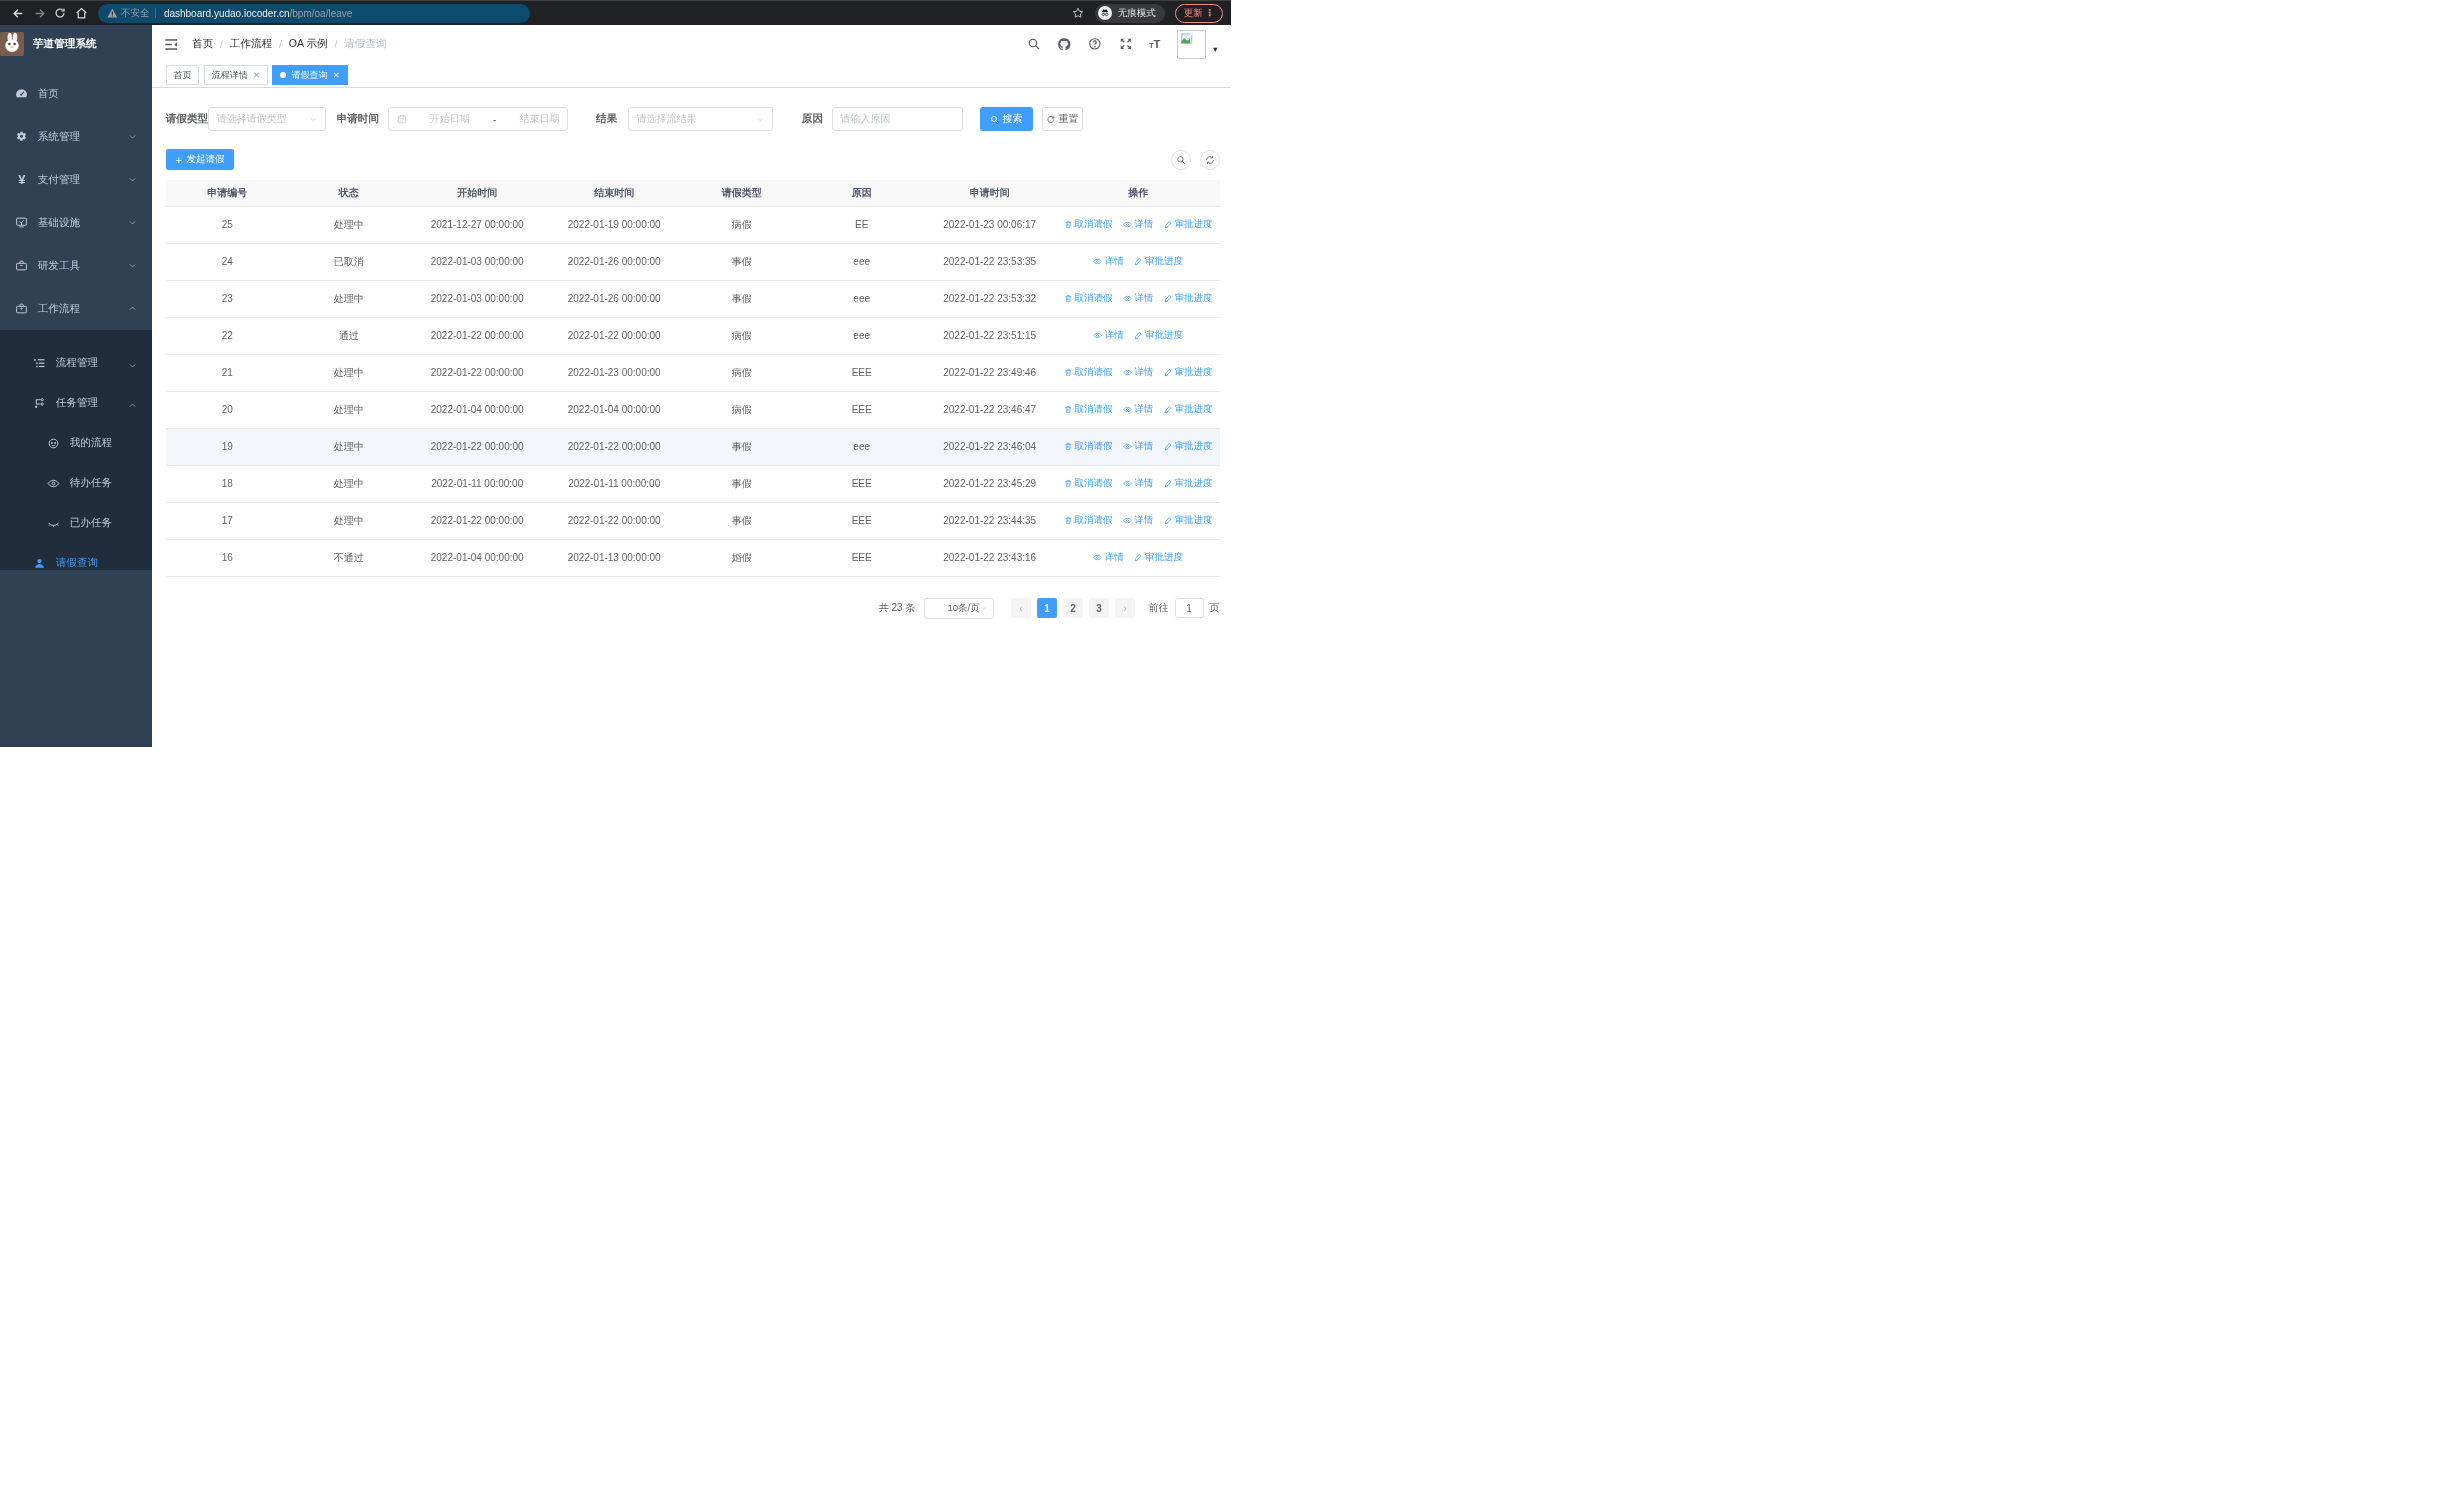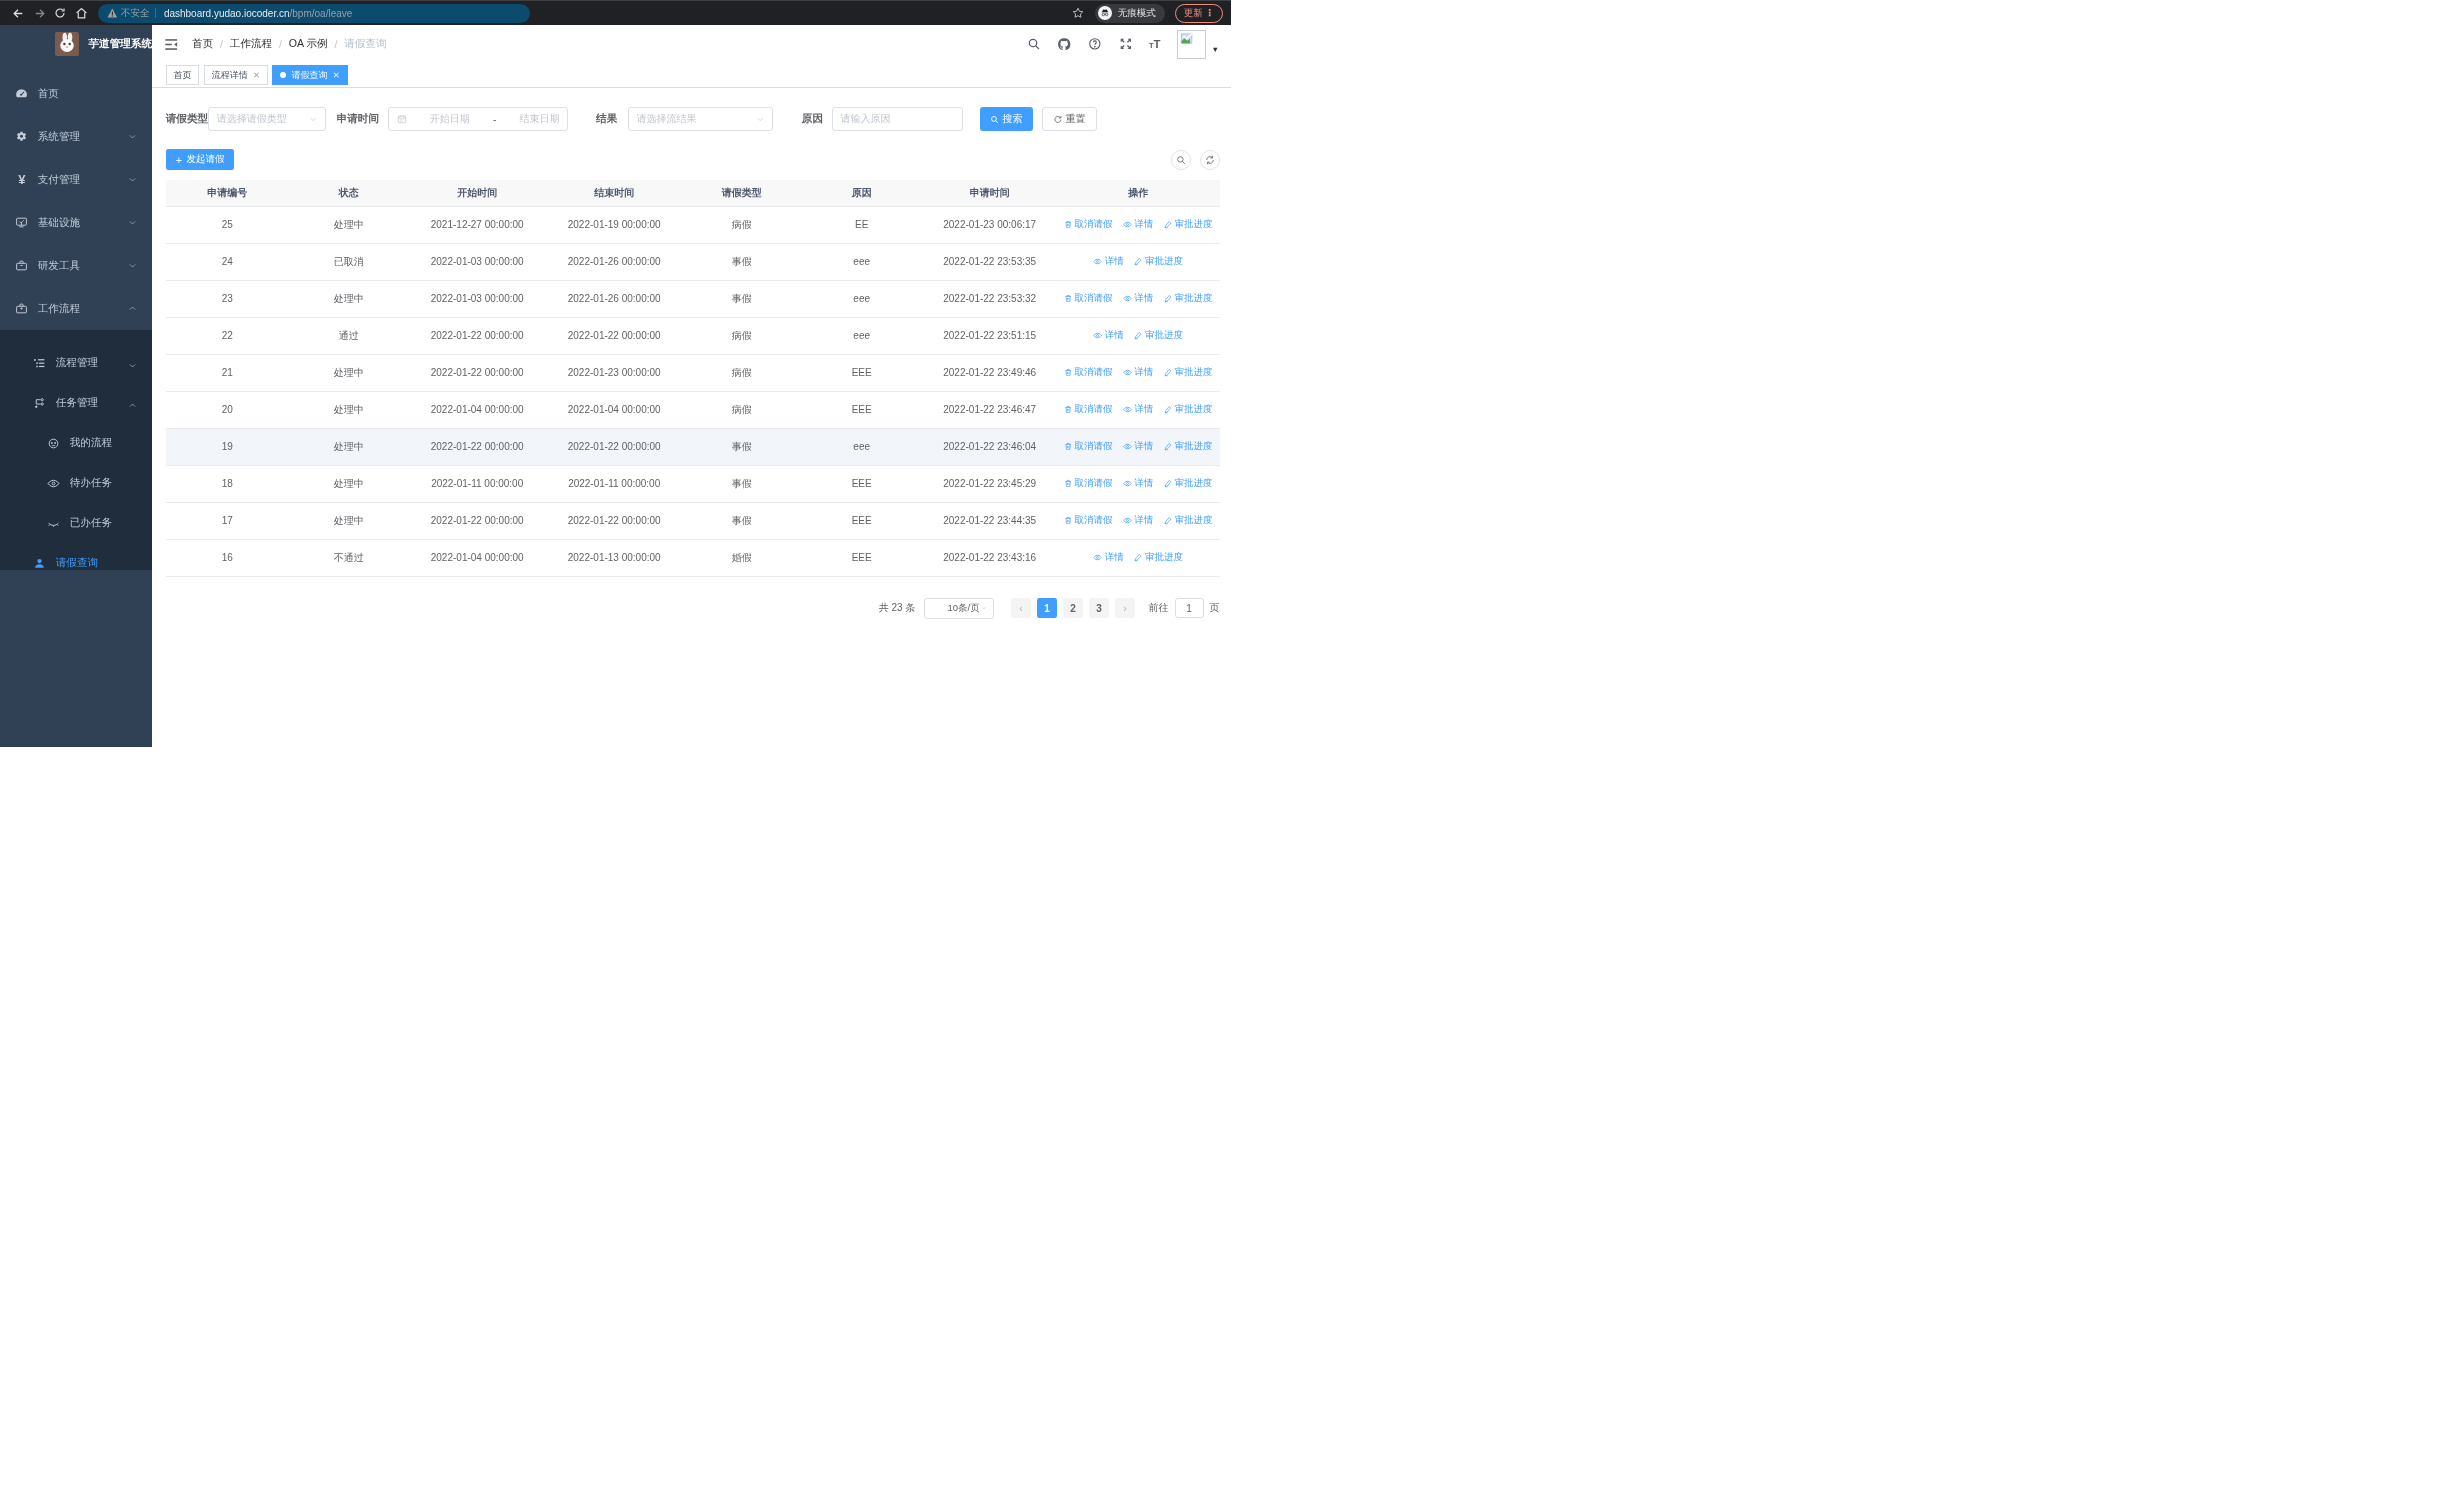--- a/index.html
+++ b/index.html
@@ -30,21 +30,21 @@
   .update-pill { height:19px; border:0.8px solid #f28b82; border-radius:10px; color:#f28b82;
     display:flex; align-items:center; padding:0 7.6px; cursor:pointer; }
   .update-txt { font-size:9.5px; margin-right:2px;font-family:Liberation Mono, monospace; }
   .dots { font-size:10px; letter-spacing:0; line-height:1; font-weight:bold; }
 
   
   .app { display:flex; height:722px; }
 
   
   .sidebar { width:152px; background:#304156; flex:0 0 auto; color:#bfcbd9; }
-  .logo-row { height:38px; display:flex; align-items:center; padding-left:0;justify-content:flex-end; }
+  .logo-row { height:38px; display:flex; align-items:center; padding-left:0; }
   .logo-img { width:24px; height:24px; border-radius:2.3px; background:#6b4a3f; overflow:hidden; flex:0 0 auto; }
   .logo-title { color:#fff; font-size:10.6px; font-weight:bold; margin-left:9px; }
   .menu { margin-top:9px; }
   .m-item { height:43px; display:flex; align-items:center; padding:0 15px; font-size:10.6px; cursor:pointer; position:relative; }
   .m-item .ic { width:13.7px; display:flex; justify-content:center; color:#c3cbd9; flex:0 0 auto; }
   .m-item .lbl { margin-left:9px; flex:1; }
   .m-item .chev { color:#97a3b4; }
   .submenu { background:#1f2d3d; }
   .s-item { height:40px; display:flex; align-items:flex-end; padding:0 15px 0 33px; font-size:10.6px; cursor:pointer; }
   .s-item .ic { width:13.7px; display:flex; justify-content:center; color:#c3cbd9; flex:0 0 auto; }
@@ -485,21 +485,21 @@
 
         <div class="btn btn-primary" style="width:53px;margin-left:16.7px;">
           <span class="bic">
             <svg width="9" height="9" viewBox="0 0 24 24" fill="none" stroke="#fff" stroke-width="2.4">
                 <circle cx="10.5" cy="10.5" r="6.5"></circle>
                 <path d="M15.5 15.5L21 21"></path>
               </svg>
           </span>
           <span>搜索</span>
         </div>
-        <div class="btn btn-plain" style="width:55px;margin-left:9px;">
+        <div class="btn btn-plain" style="width:41px;margin-left:9px;">
           <span class="bic">
             <svg width="9" height="9" viewBox="0 0 24 24" fill="none" stroke="#606266" stroke-width="2.2">
                 <path d="M20 8a8 8 0 1 0 1 4"></path>
                 <path d="M21 3v5h-5"></path>
               </svg>
           </span>
           <span>重置</span>
         </div>
       </div>
 

